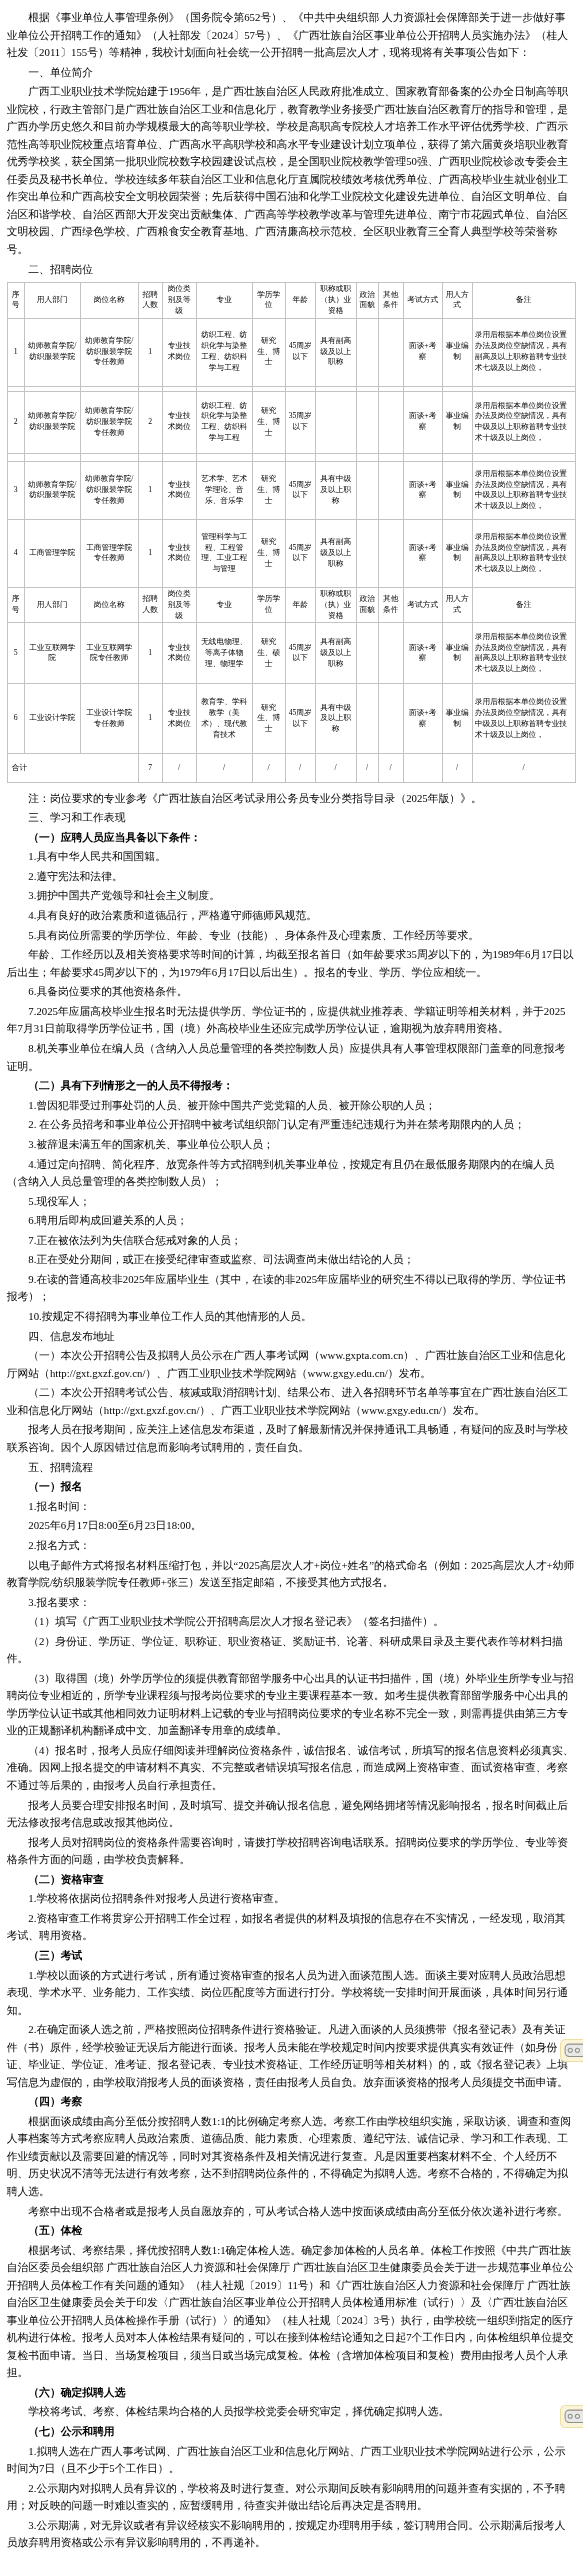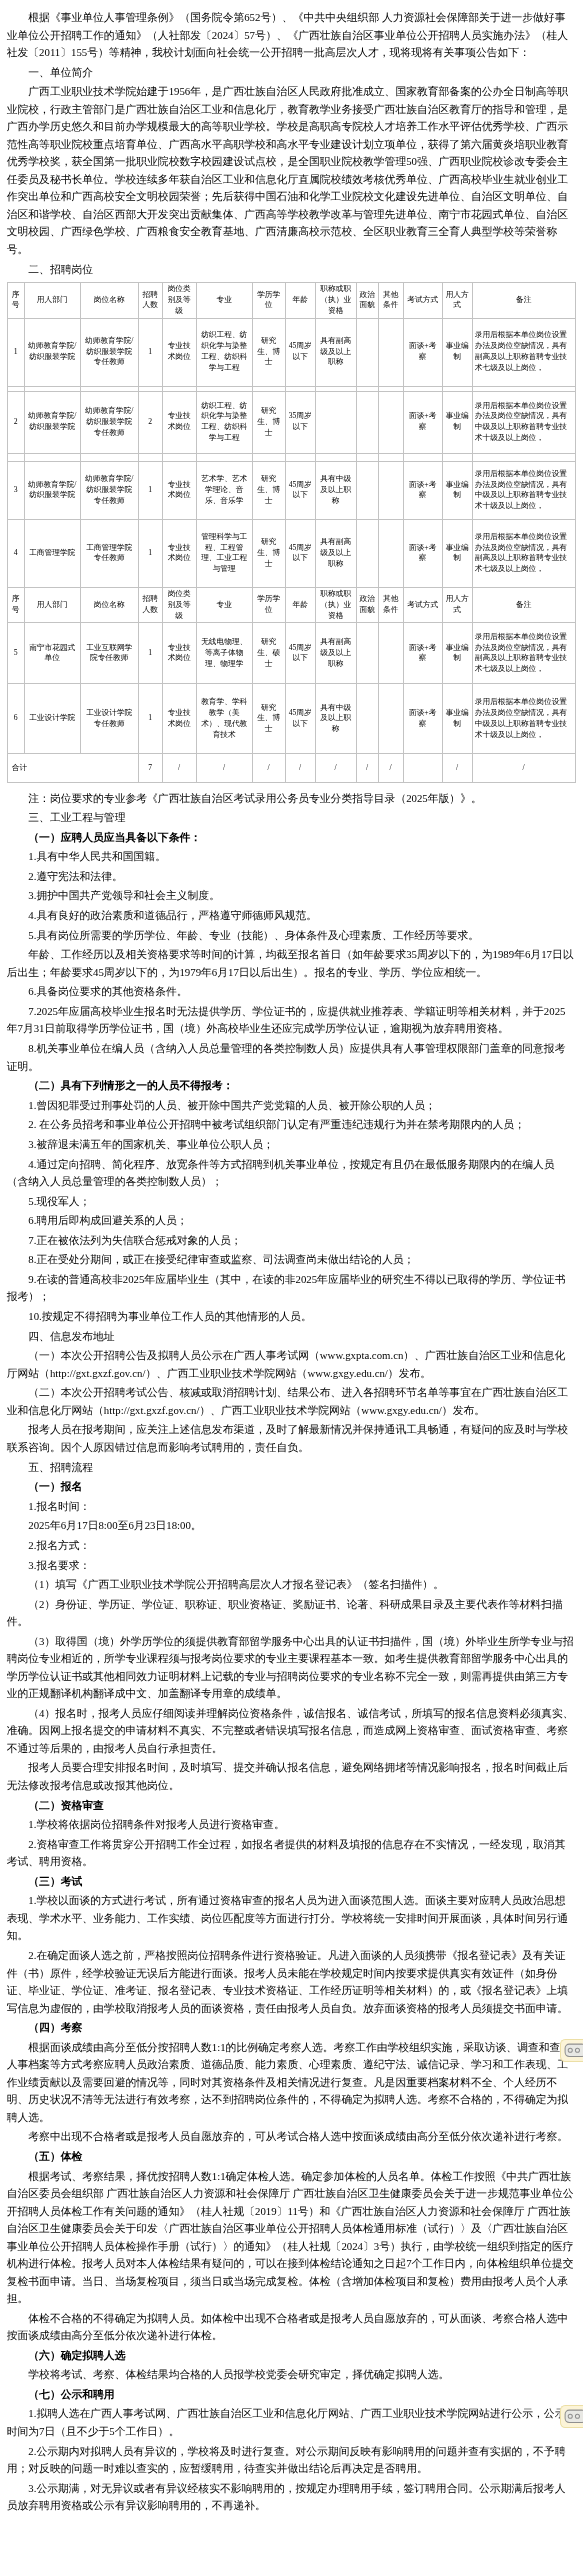--- a/index.html
+++ b/index.html
@@ -172,21 +172,21 @@
             <th>年龄</th>
             <th>职称或职（执）业资格</th>
             <th>政治面貌</th>
             <th>其他条件</th>
             <th>考试方式</th>
             <th>用人方式</th>
             <th>备注</th>
           </tr>
           <tr style="height: 61px;">
             <td>5</td>
-            <td>南宁市花园式单位</td>
+            <td>工业互联网学院</td>
             <td>工业互联网学院专任教师</td>
             <td>1</td>
             <td>专业技术岗位</td>
             <td>无线电物理、等离子体物理、物理学</td>
             <td>研究生、硕士</td>
             <td>45周岁以下</td>
             <td>具有副高级及以上职称</td>
             <td></td>
             <td></td>
             <td>面谈+考察</td>
@@ -219,21 +219,21 @@
             <td>/</td>
             <td>/</td>
             <td>/</td>
             <td></td>
             <td>/</td>
             <td>/</td>
           </tr>
         </tbody>
       </table>
       <p class="blk p">注：岗位要求的专业参考《广西壮族自治区考试录用公务员专业分类指导目录（2025年版）》。</p>
-      <p class="blk h">三、工业工程与管理</p>
+      <p class="blk h">三、学习和工作表现</p>
       <p class="blk hb">（一）应聘人员应当具备以下条件：</p>
       <p class="blk p">1.具有中华人民共和国国籍。</p>
       <p class="blk p">2.遵守宪法和法律。</p>
       <p class="blk p">3.拥护中国共产党领导和社会主义制度。</p>
       <p class="blk p">4.具有良好的政治素质和道德品行，严格遵守师德师风规范。</p>
       <p class="blk p">5.具有岗位所需要的学历学位、年龄、专业（技能）、身体条件及心理素质、工作经历等要求。</p>
       <p class="blk p">年龄、工作经历以及相关资格要求等时间的计算，均截至报名首日（如年龄要求35周岁以下的，为1989年6月17日以后出生；年龄要求45周岁以下的，为1979年6月17日以后出生）。报名的专业、学历、学位应相统一。</p>
       <p class="blk p">6.具备岗位要求的其他资格条件。</p>
       <p class="blk p">7.2025年应届高校毕业生报名时无法提供学历、学位证书的，应提供就业推荐表、学籍证明等相关材料，并于2025年7月31日前取得学历学位证书，国（境）外高校毕业生还应完成学历学位认证，逾期视为放弃聘用资格。</p>
       <p class="blk p">8.机关事业单位在编人员（含纳入人员总量管理的各类控制数人员）应提供具有人事管理权限部门盖章的同意报考证明。</p>
@@ -250,38 +250,39 @@
       <p class="blk p">10.按规定不得招聘为事业单位工作人员的其他情形的人员。</p>
       <p class="blk h">四、信息发布地址</p>
       <p class="blk p">（一）本次公开招聘公告及拟聘人员公示在广西人事考试网（www.gxpta.com.cn）、广西壮族自治区工业和信息化厅网站（http://gxt.gxzf.gov.cn/）、广西工业职业技术学院网站（www.gxgy.edu.cn/）发布。</p>
       <p class="blk p">（二）本次公开招聘考试公告、核减或取消招聘计划、结果公布、进入各招聘环节名单等事宜在广西壮族自治区工业和信息化厅网站（http://gxt.gxzf.gov.cn/）、广西工业职业技术学院网站（www.gxgy.edu.cn/）发布。</p>
       <p class="blk p">报考人员在报考期间，应关注上述信息发布渠道，及时了解最新情况并保持通讯工具畅通，有疑问的应及时与学校联系咨询。因个人原因错过信息而影响考试聘用的，责任自负。</p>
       <p class="blk h">五、招聘流程</p>
       <p class="blk hb">（一）报名</p>
       <p class="blk p">1.报名时间：</p>
       <p class="blk p">2025年6月17日8:00至6月23日18:00。</p>
       <p class="blk p">2.报名方式：</p>
+      <p class="blk p">以电子邮件方式将报名材料压缩打包，并以“2025高层次人才+岗位+姓名”的格式命名（例如：2025高层次人才+幼师教育学院/纺织服装学院专任教师+张三）发送至指定邮箱，不接受其他方式报名。</p>
       <p class="blk p">3.报名要求：</p>
       <p class="blk p">（1）填写《广西工业职业技术学院公开招聘高层次人才报名登记表》（签名扫描件）。</p>
       <p class="blk p">（2）身份证、学历证、学位证、职称证、职业资格证、奖励证书、论著、科研成果目录及主要代表作等材料扫描件。</p>
       <p class="blk p">（3）取得国（境）外学历学位的须提供教育部留学服务中心出具的认证书扫描件，国（境）外毕业生所学专业与招聘岗位专业相近的，所学专业课程须与报考岗位要求的专业主要课程基本一致。如考生提供教育部留学服务中心出具的学历学位认证书或其他相同效力证明材料上记载的专业与招聘岗位要求的专业名称不完全一致，则需再提供由第三方专业的正规翻译机构翻译成中文、加盖翻译专用章的成绩单。</p>
       <p class="blk p">（4）报名时，报考人员应仔细阅读并理解岗位资格条件，诚信报名、诚信考试，所填写的报名信息资料必须真实、准确。因网上报名提交的申请材料不真实、不完整或者错误填写报名信息，而造成网上资格审查、面试资格审查、考察不通过等后果的，由报考人员自行承担责任。</p>
       <p class="blk p">报考人员要合理安排报名时间，及时填写、提交并确认报名信息，避免网络拥堵等情况影响报名，报名时间截止后无法修改报考信息或改报其他岗位。</p>
+      <p class="blk p">报考人员对招聘岗位的资格条件需要咨询时，请拨打学校招聘咨询电话联系。招聘岗位要求的学历学位、专业等资格条件方面的问题，由学校负责解释。</p>
       <p class="blk hb">（二）资格审查</p>
       <p class="blk p">1.学校将依据岗位招聘条件对报考人员进行资格审查。</p>
       <p class="blk p">2.资格审查工作将贯穿公开招聘工作全过程，如报名者提供的材料及填报的信息存在不实情况，一经发现，取消其考试、聘用资格。</p>
       <p class="blk hb">（三）考试</p>
       <p class="blk p">1.学校以面谈的方式进行考试，所有通过资格审查的报名人员为进入面谈范围人选。面谈主要对应聘人员政治思想表现、学术水平、业务能力、工作实绩、岗位匹配度等方面进行打分。学校将统一安排时间开展面谈，具体时间另行通知。</p>
       <p class="blk p">2.在确定面谈人选之前，严格按照岗位招聘条件进行资格验证。凡进入面谈的人员须携带《报名登记表》及有关证件（书）原件，经学校验证无误后方能进行面谈。报考人员未能在学校规定时间内按要求提供真实有效证件（如身份证、毕业证、学位证、准考证、报名登记表、专业技术资格证、工作经历证明等相关材料）的，或《报名登记表》上填写信息为虚假的，由学校取消报考人员的面谈资格，责任由报考人员自负。放弃面谈资格的报考人员须提交书面申请。</p>
       <p class="blk hb">（四）考察</p>
       <p class="blk p">根据面谈成绩由高分至低分按招聘人数1:1的比例确定考察人选。考察工作由学校组织实施，采取访谈、调查和查阅人事档案等方式考察应聘人员政治素质、道德品质、能力素质、心理素质、遵纪守法、诚信记录、学习和工作表现、工作业绩贡献以及需要回避的情况等，同时对其资格条件及相关情况进行复查。凡是因重要档案材料不全、个人经历不明、历史状况不清等无法进行有效考察，达不到招聘岗位条件的，不得确定为拟聘人选。考察不合格的，不得确定为拟聘人选。</p>
       <p class="blk p">考察中出现不合格者或是报考人员自愿放弃的，可从考试合格人选中按面谈成绩由高分至低分依次递补进行考察。</p>
       <p class="blk hb">（五）体检</p>
       <p class="blk p">根据考试、考察结果，择优按招聘人数1:1确定体检人选。确定参加体检的人员名单。体检工作按照《中共广西壮族自治区委员会组织部 广西壮族自治区人力资源和社会保障厅 广西壮族自治区卫生健康委员会关于进一步规范事业单位公开招聘人员体检工作有关问题的通知》（桂人社规〔2019〕11号）和《广西壮族自治区人力资源和社会保障厅 广西壮族自治区卫生健康委员会关于印发〈广西壮族自治区事业单位公开招聘人员体检通用标准（试行）〉及〈广西壮族自治区事业单位公开招聘人员体检操作手册（试行）〉的通知》（桂人社规〔2024〕3号）执行，由学校统一组织到指定的医疗机构进行体检。报考人员对本人体检结果有疑问的，可以在接到体检结论通知之日起7个工作日内，向体检组织单位提交复检书面申请。当日、当场复检项目，须当日或当场完成复检。体检（含增加体检项目和复检）费用由报考人员个人承担。</p>
-      <p class="blk p">体检不合格的不得确定为拟聘人员。如体检中出现不合格者或是报考人员自愿放弃的，可从面谈、考察合格人选中按面谈成绩由高分至低分依次递补进行体检。</p>
       <p class="blk hb">（六）确定拟聘人选</p>
       <p class="blk p">学校将考试、考察、体检结果均合格的人员报学校党委会研究审定，择优确定拟聘人选。</p>
       <p class="blk hb">（七）公示和聘用</p>
       <p class="blk p">1.拟聘人选在广西人事考试网、广西壮族自治区工业和信息化厅网站、广西工业职业技术学院网站进行公示，公示时间为7日（且不少于5个工作日）。</p>
       <p class="blk p">2.公示期内对拟聘人员有异议的，学校将及时进行复查。对公示期间反映有影响聘用的问题并查有实据的，不予聘用；对反映的问题一时难以查实的，应暂缓聘用，待查实并做出结论后再决定是否聘用。</p>
       <p class="blk p">3.公示期满，对无异议或者有异议经核实不影响聘用的，按规定办理聘用手续，签订聘用合同。公示期满后报考人员放弃聘用资格或公示有异议影响聘用的，不再递补。</p>
     </div>
 
 <div class="widget small" style="top: 2039px;"><svg width="21.6" height="20.6" viewBox="0 0 42 40">
         <rect x="3" y="3" width="54" height="34" rx="6" fill="#fcf4d8"></rect>

